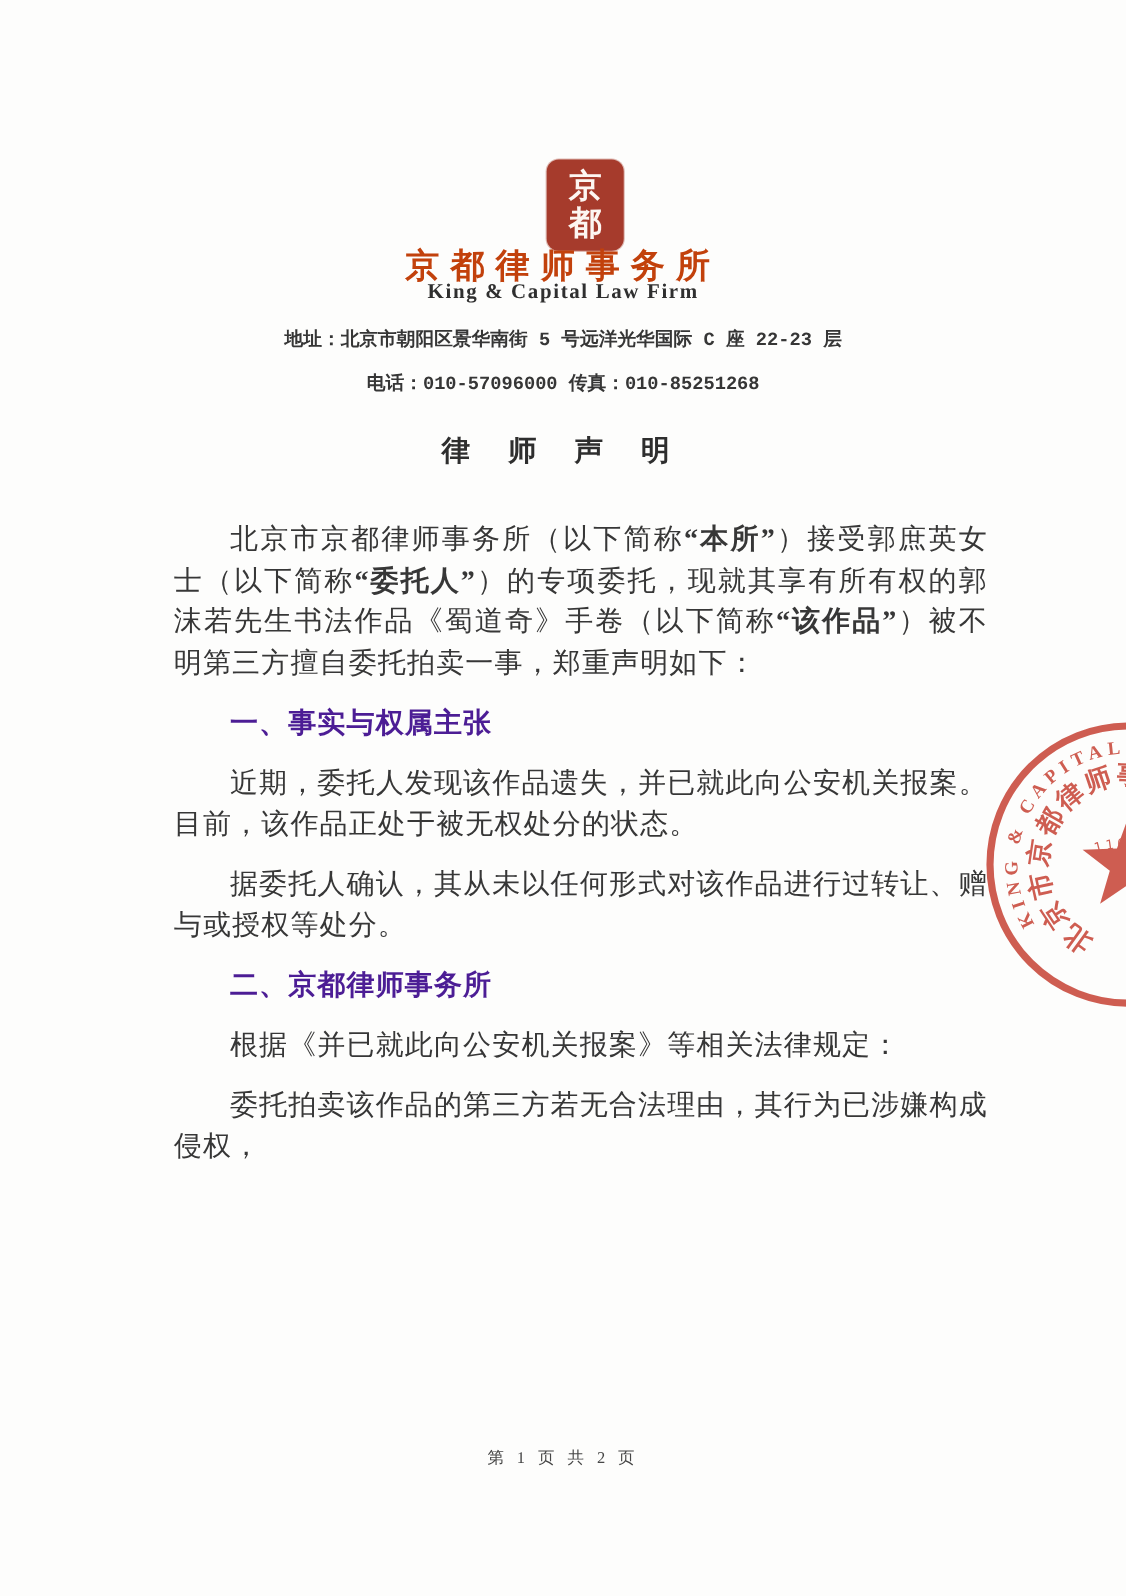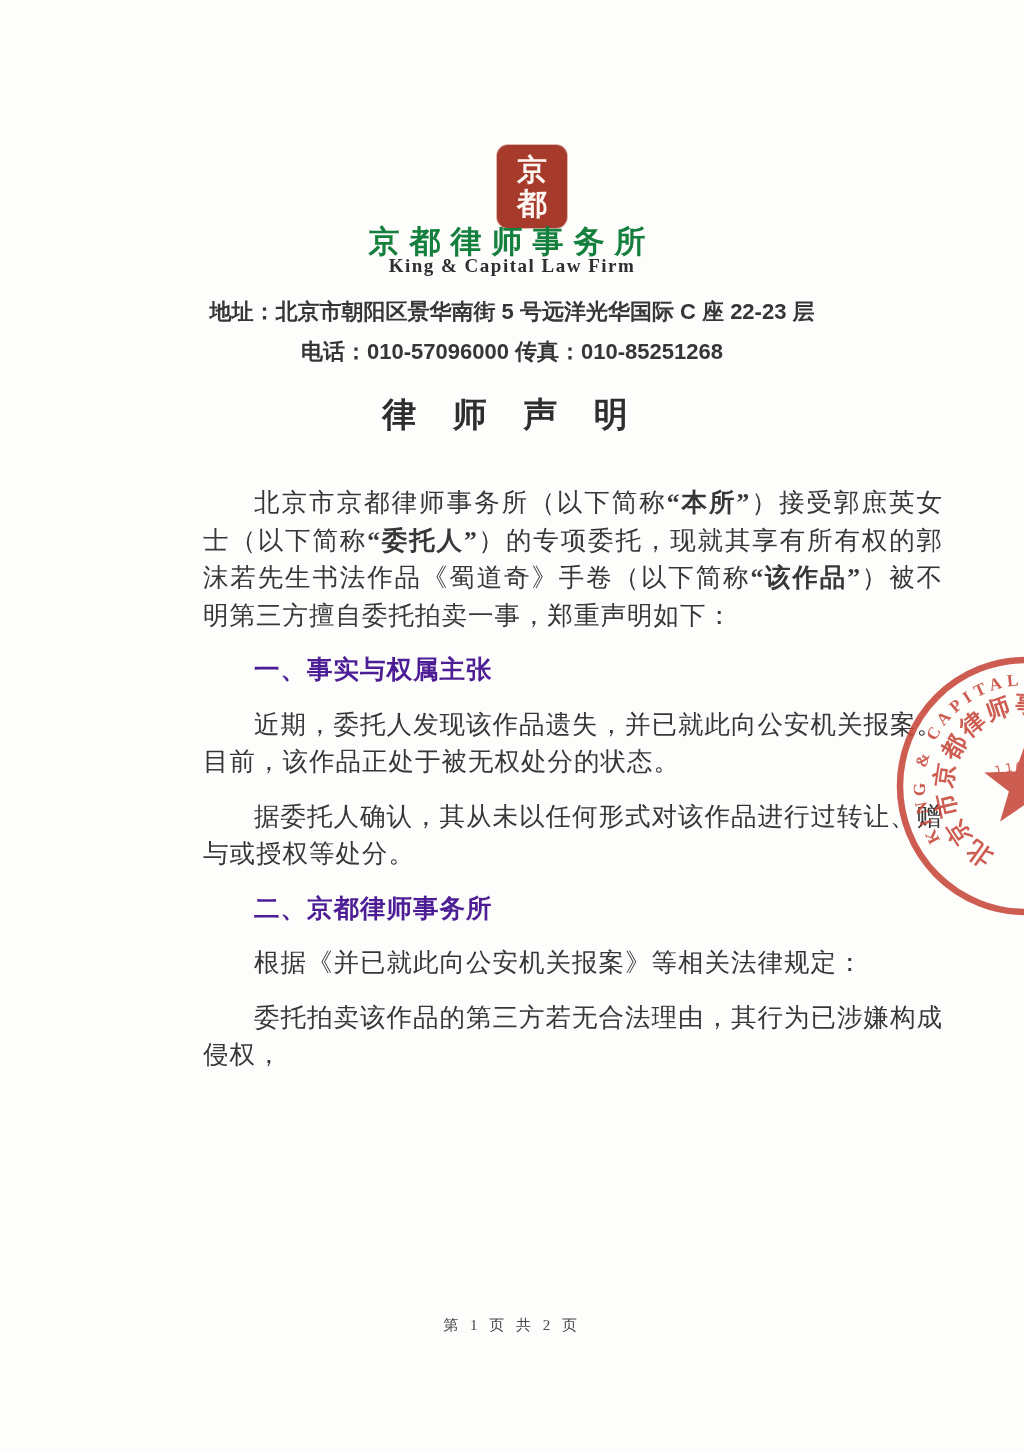--- a/index.html
+++ b/index.html
@@ -41,70 +41,69 @@
 
   .firm-cn {
     position: absolute;
     top: 221px;
     left: 0;
     width: 100%;
     text-align: center;
     font-size: 31px;
     font-weight: 600;
     letter-spacing: 10px;
-    color: #15803d;
+    color: #c2410c;
   }
   .firm-en {
     position: absolute;
     top: 255px;
     left: 0;
     width: 100%;
     text-align: center;
     font-size: 19px;
     font-weight: 700;
     letter-spacing: 1.5px;
     color: #2f2f2f;
   }
   .contact-line {
     position: absolute;
     left: 0;
     width: 100%;
     text-align: center;
-    font-size: 22px;
+    font-size: 17px;
     font-weight: 700;
     color: #363636;
-    font-family: Liberation Sans, sans-serif;
+    font-family: Liberation Mono, monospace;
   }
   .contact-address { top: 297px; }
   .contact-phone { top: 337px; }
 
   .doc-title {
     position: absolute;
     top: 392px;
     left: 0;
     width: 100%;
     text-align: center;
-    font-size: 34px;
+    font-size: 26px;
     font-weight: 700;
     letter-spacing: 14px;
     color: #2e2e2e;
   }
 
   
   .doc-body {
     position: absolute;
-    top: 484px;
+    top: 471px;
     left: 158px;
     width: 740px;
     font-size: 25.5px;
     line-height: 37.5px;
     letter-spacing: 1px;
     color: #373737;
     text-align: justify;
-    margin-left: 45px;
   }
   .doc-body p, .doc-body h2 {
     margin: 0 0 17px 0;
     text-indent: 2em;
     font-weight: 400;
   }
   .doc-body h2 {
     font-size: 25.5px;
     font-weight: 700;
     color: #4c1d95;

